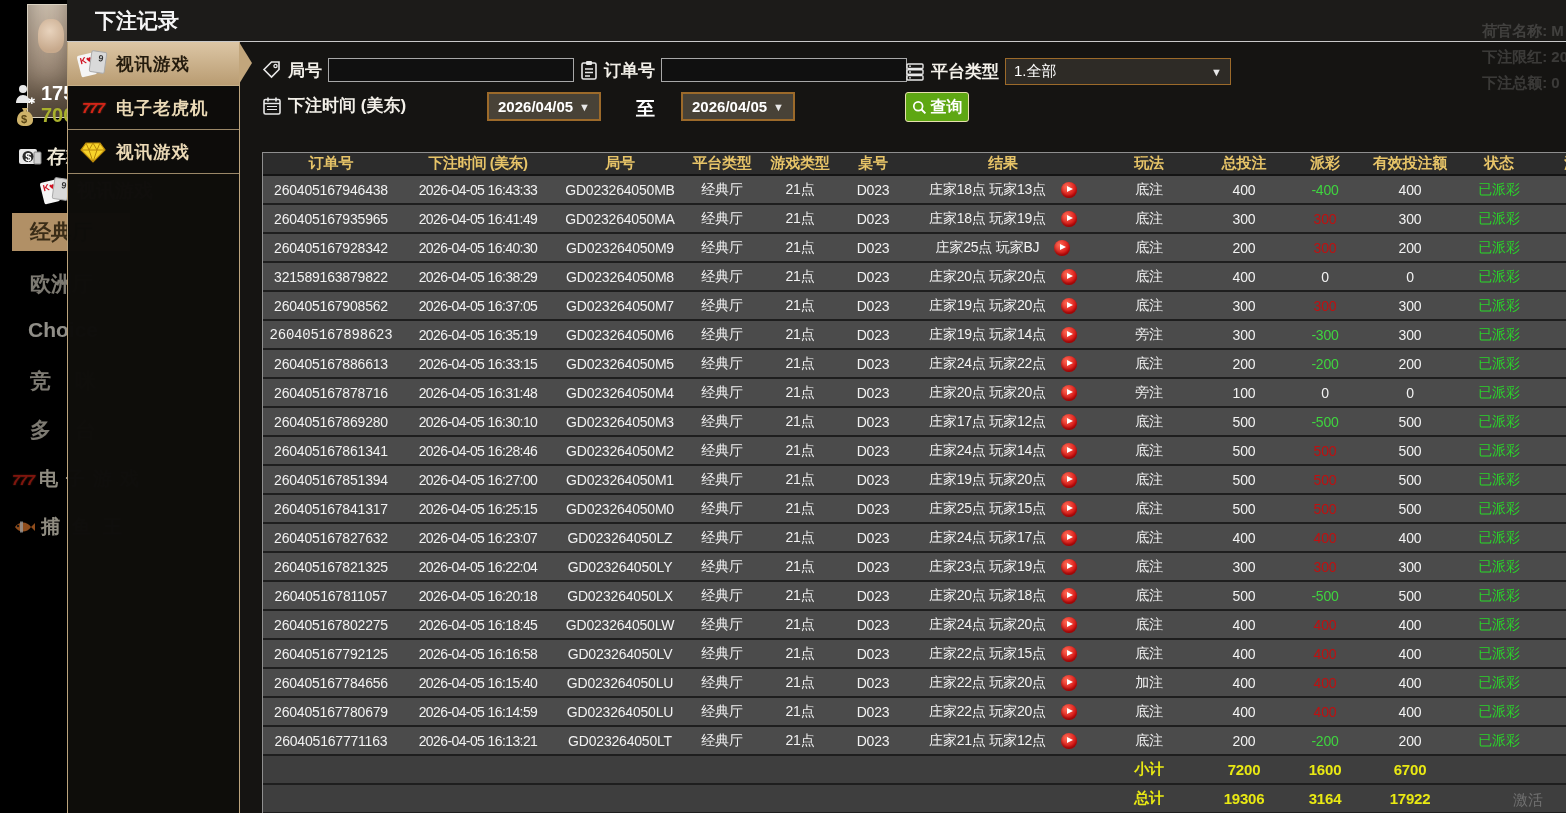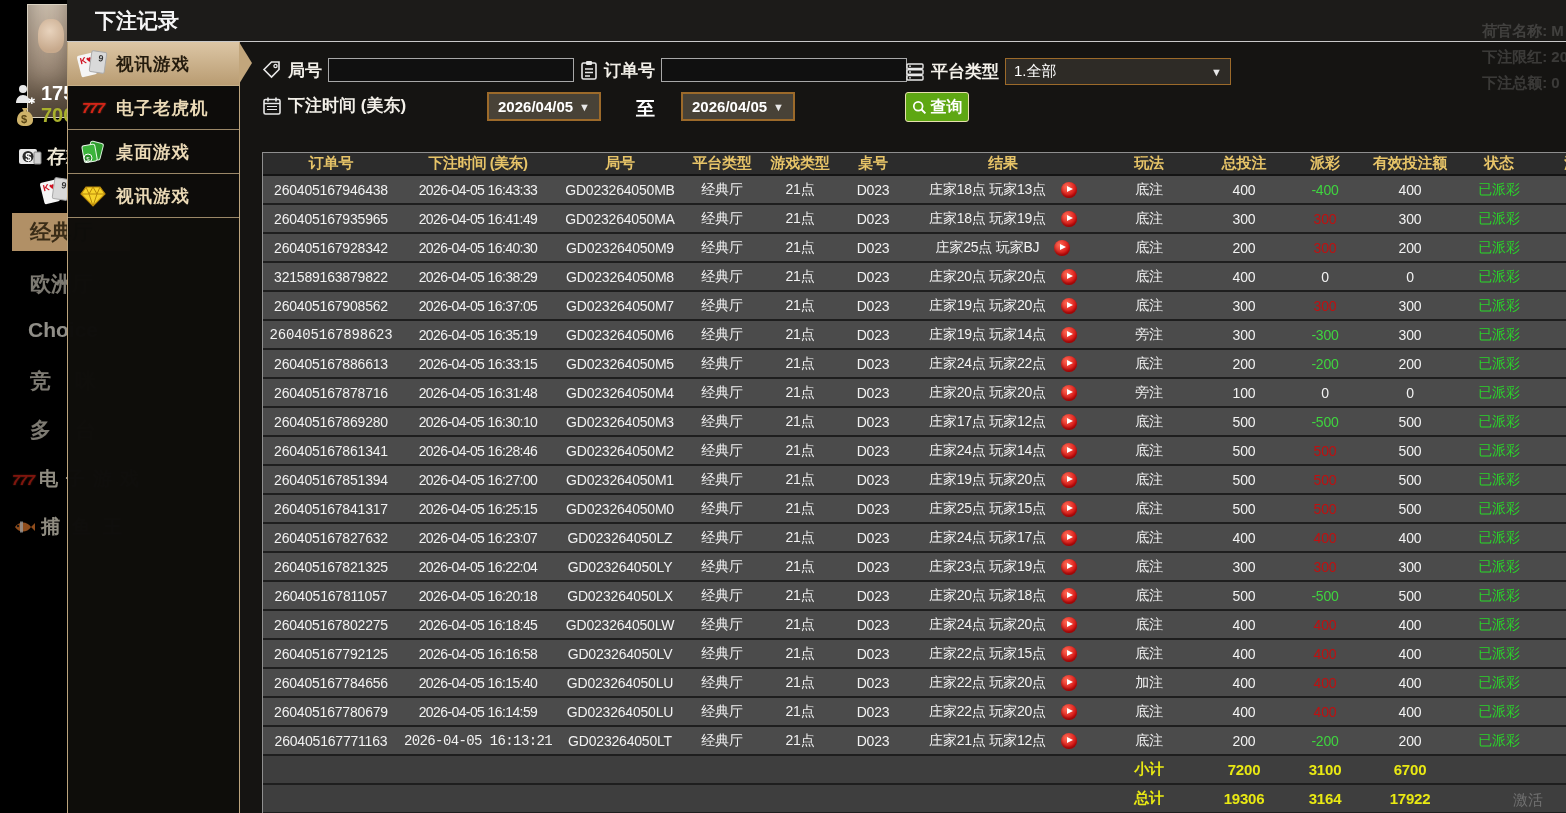--- a/index.html
+++ b/index.html
@@ -594,21 +594,21 @@
           </div>
           <div class="tcell cell-play_type" style="flex-basis: 100px;">底注</div>
           <div class="tcell cell-bet" style="flex-basis: 90px;">400</div>
           <div class="tcell cell-payout pos" style="flex-basis: 72px;">400</div>
           <div class="tcell cell-valid" style="flex-basis: 98px;">400</div>
           <div class="tcell cell-status status" style="flex-basis: 80px;">已派彩</div>
           <div class="tcell cell-game" style="flex-basis: 80px;"></div>
         </div>
         <div class="trow">
           <div class="tcell cell-order" style="flex-basis: 136px;">260405167771163</div>
-          <div class="tcell cell-time" style="flex-basis: 158px; font-family: Liberation Mono, monospace;">2026-04-05 16:13:21</div>
+          <div class="tcell cell-time" style="flex-basis: 158px;">2026-04-05 16:13:21</div>
           <div class="tcell cell-round" style="flex-basis: 126px;">GD023264050LT</div>
           <div class="tcell cell-platform" style="flex-basis: 78px;">经典厅</div>
           <div class="tcell cell-game_type" style="flex-basis: 78px;">21点</div>
           <div class="tcell cell-table_no" style="flex-basis: 68px;">D023</div>
           <div class="tcell cell-result result-cell" style="flex-basis: 192px;">
             <span>庄家21点 玩家12点</span>
             <span class="play-btn"></span>
           </div>
           <div class="tcell cell-play_type" style="flex-basis: 100px;">底注</div>
           <div class="tcell cell-bet" style="flex-basis: 90px;">200</div>
@@ -620,21 +620,21 @@
         <div class="trow footer">
           <div class="tcell cell-order" style="flex-basis: 136px;"></div>
           <div class="tcell cell-time" style="flex-basis: 158px;"></div>
           <div class="tcell cell-round" style="flex-basis: 126px;"></div>
           <div class="tcell cell-platform" style="flex-basis: 78px;"></div>
           <div class="tcell cell-game_type" style="flex-basis: 78px;"></div>
           <div class="tcell cell-table_no" style="flex-basis: 68px;"></div>
           <div class="tcell cell-result" style="flex-basis: 192px;"></div>
           <div class="tcell cell-play_type sum" style="flex-basis: 100px;">小计</div>
           <div class="tcell cell-bet sum" style="flex-basis: 90px;">7200</div>
-          <div class="tcell cell-payout sum" style="flex-basis: 72px;">3100</div>
+          <div class="tcell cell-payout sum" style="flex-basis: 72px;">1600</div>
           <div class="tcell cell-valid sum" style="flex-basis: 98px;">6700</div>
           <div class="tcell cell-status" style="flex-basis: 80px;"></div>
           <div class="tcell cell-game" style="flex-basis: 80px;"></div>
         </div>
         <div class="trow footer">
           <div class="tcell cell-order" style="flex-basis: 136px;"></div>
           <div class="tcell cell-time" style="flex-basis: 158px;"></div>
           <div class="tcell cell-round" style="flex-basis: 126px;"></div>
           <div class="tcell cell-platform" style="flex-basis: 78px;"></div>
           <div class="tcell cell-game_type" style="flex-basis: 78px;"></div>
@@ -662,31 +662,20 @@
     <span class="mi-label">视讯游戏</span>
   </div>
   <div class="menu-item">
     <span class="mi-icon">
         <span class="slot777">777</span>
       </span>
     <span class="mi-label">电子老虎机</span>
   </div>
   <div class="menu-item">
     <span class="mi-icon">
-      <svg width="26" height="26" viewBox="0 0 26 26">
-          <rect x="9" y="3" width="13" height="17" rx="2" transform="rotate(14 15 11)" fill="#2e9e2e" stroke="#d8f0d8" stroke-width="1"></rect>
-          <rect x="3" y="6" width="13" height="17" rx="2" transform="rotate(-10 9 14)" fill="#3cb43c" stroke="#eaf8ea" stroke-width="1"></rect>
-          <circle cx="8" cy="19" r="4" fill="#2a8a2a" stroke="#fff" stroke-width="1"></circle>
-          <text x="6.2" y="21.5" font-size="6" fill="#fff">$</text>
-        </svg>
-    </span>
-    <span class="mi-label">桌面游戏</span>
-  </div>
-  <div class="menu-item">
-    <span class="mi-icon">
       <svg width="26" height="24" viewBox="0 0 26 24">
           <path d="M6 3h14l5 7-12 12L1 10z" fill="#f7d32a" stroke="#b8880a" stroke-width="1.2"></path>
           <path d="M1 10h24M6 3l3 7 4-7 4 7 3-7M9 10l4 12 4-12" fill="none" stroke="#b8880a" stroke-width="1"></path>
         </svg>
     </span>
     <span class="mi-label">视讯游戏</span>
   </div>
 </div>
 
 <div class="watermark">激活</div>

